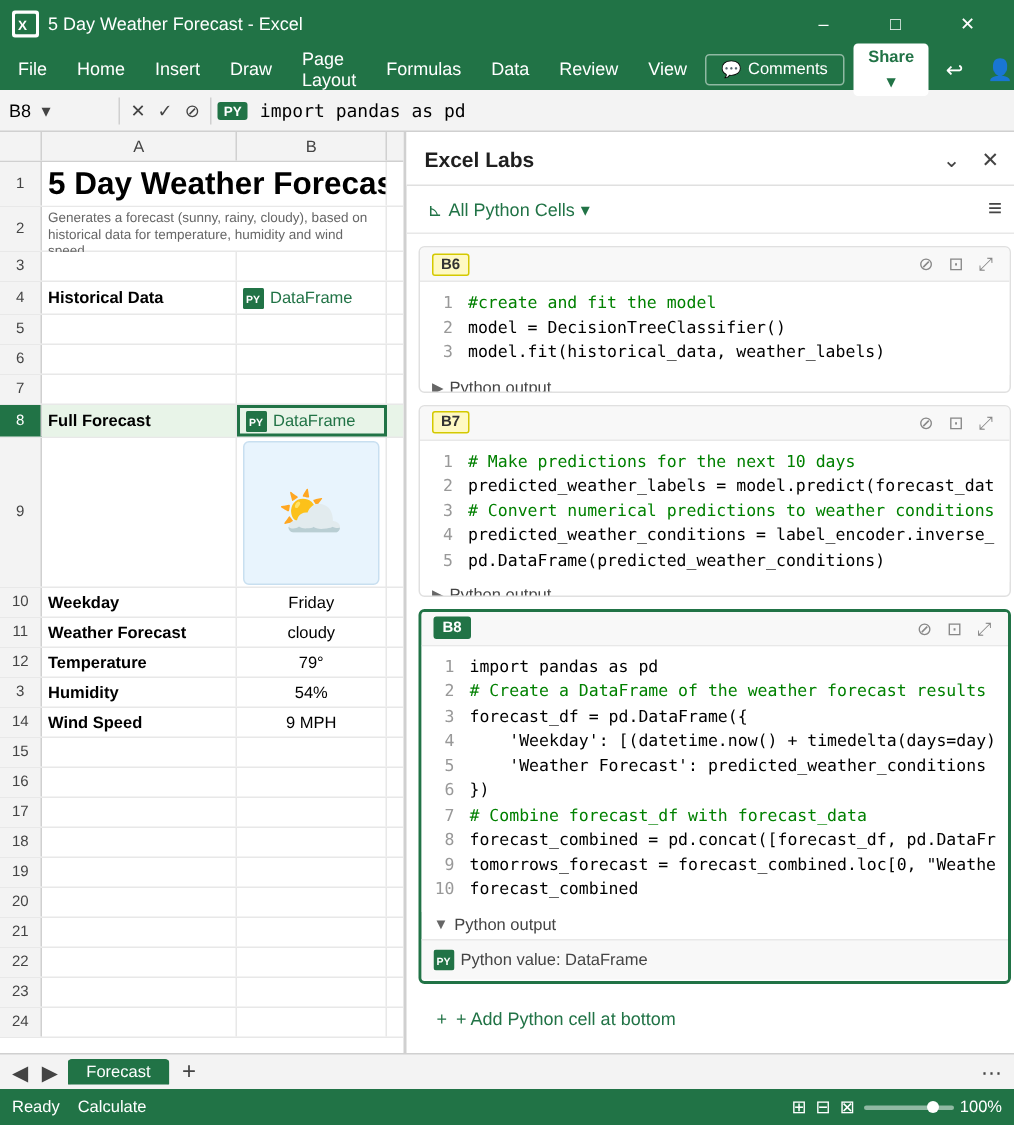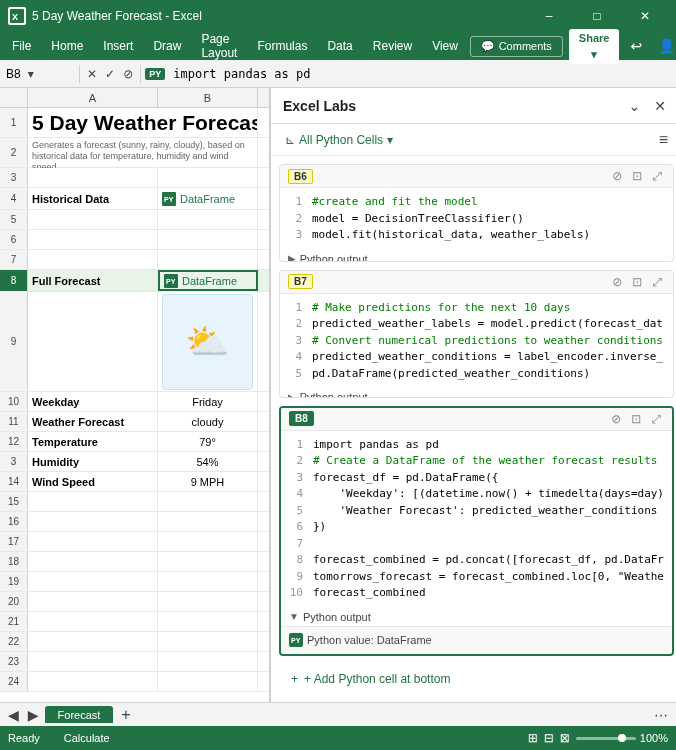--- a/index.html
+++ b/index.html
@@ -99,21 +99,21 @@
     
     .sheet-tabs { height: 24px; display: flex; align-items: center; border-top: 1px solid #d0d0d0; background: #f3f3f3; padding: 0 4px; gap: 2px; }
     .sheet-tab-nav { display: flex; gap: 1px; }
     .sheet-tab-btn { background: transparent; border: none; cursor: pointer; color: #444; font-size: 14px; padding: 2px 4px; }
     .sheet-tab { padding: 2px 12px; border: 1px solid #d0d0d0; border-bottom: none; background: #fff; font-size: 11px; cursor: pointer; border-radius: 3px 3px 0 0; }
     .sheet-tab.active { background: #217346; color: #fff; border-color: #217346; }
     .add-sheet-btn { background: transparent; border: none; cursor: pointer; color: #444; font-size: 16px; padding: 0 6px; }
     .sheet-options-btn { background: transparent; border: none; cursor: pointer; color: #444; font-size: 14px; padding: 0 4px; margin-left: auto; }
 
     
-    .status-bar { height: 24px; background: #217346; display: flex; align-items: center; padding: 0 8px; gap: 24px; }
+    .status-bar { height: 24px; background: #217346; display: flex; align-items: center; padding: 0 8px; gap: 12px; }
     .status-text { color: #fff; font-size: 11px; }
     .status-right { margin-left: auto; display: flex; align-items: center; gap: 6px; }
     .status-icon-btn { background: transparent; border: none; cursor: pointer; color: #fff; font-size: 12px; }
     .zoom-control { display: flex; align-items: center; gap: 4px; color: #fff; font-size: 11px; }
     .zoom-slider { width: 60px; height: 3px; background: rgba(255,255,255,0.5); border-radius: 2px; position: relative; cursor: pointer; }
     .zoom-thumb { width: 8px; height: 8px; background: #fff; border-radius: 50%; position: absolute; top: -2.5px; left: 70%; }
   </style>
 </head>
 <body>
 
@@ -453,20 +453,21 @@
           <div class="code-line">
             <span class="line-num">5</span>
             <span class="line-code">&nbsp;&nbsp;&nbsp;&nbsp;'Weather Forecast': predicted_weather_conditions</span>
           </div>
           <div class="code-line">
             <span class="line-num">6</span>
             <span class="line-code">})</span>
           </div>
           <div class="code-line">
             <span class="line-num">7</span>
+            <span class="line-code"><span class="comment"># Combine forecast_df with forecast_data</span></span>
           </div>
           <div class="code-line">
             <span class="line-num">8</span>
             <span class="line-code">forecast_combined = pd.concat([forecast_df, pd.DataFr</span>
           </div>
           <div class="code-line">
             <span class="line-num">9</span>
             <span class="line-code">tomorrows_forecast = forecast_combined.loc[0, "Weathe</span>
           </div>
           <div class="code-line">

